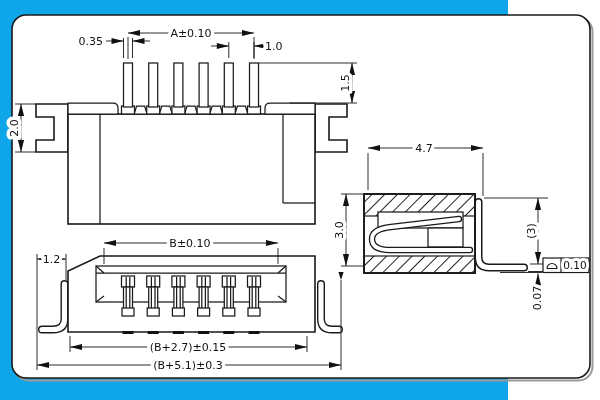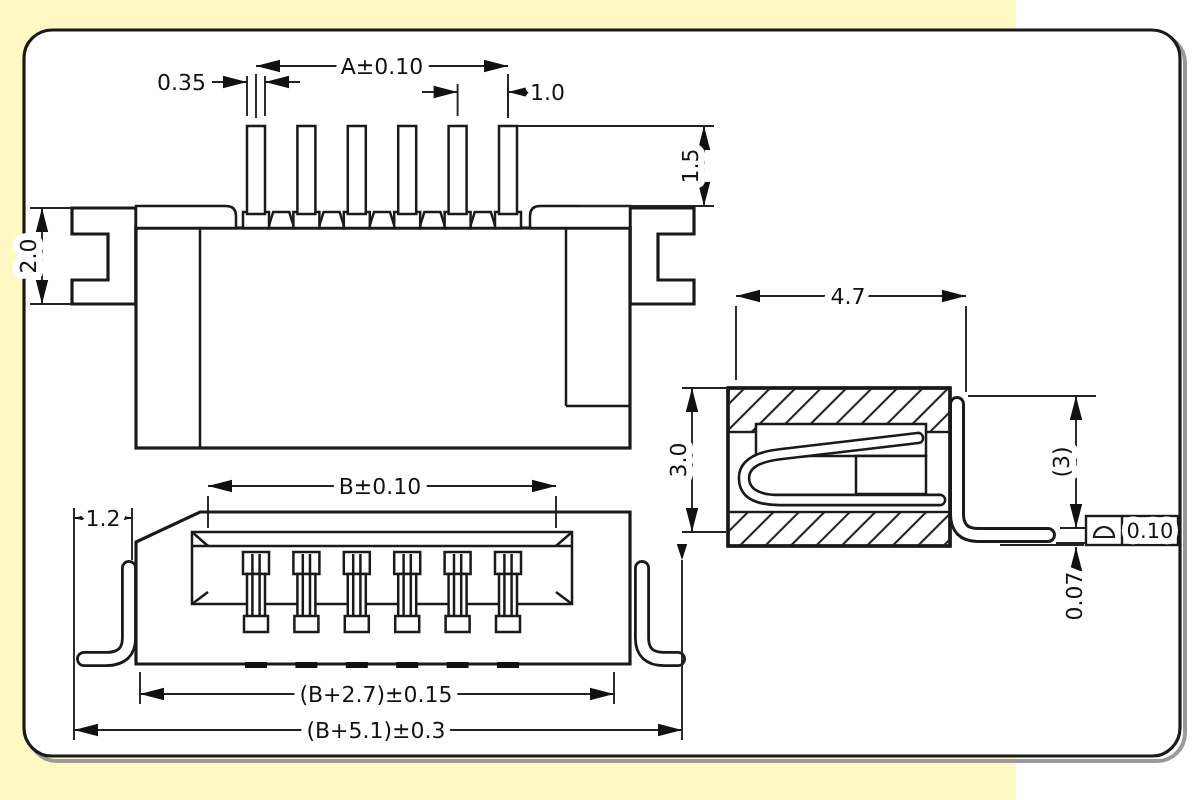--- a/index.html
+++ b/index.html
@@ -1,16 +1,16 @@
 <!DOCTYPE html>
 <html><head>
 <meta charset="utf-8">
 <style>
   html,body{margin:0;padding:0;background:#fff;}
-  .stage{position:relative;width:508px;height:400px;background:#fef9c3;font-family:"DejaVu Sans",sans-serif;}
+  .stage{position:relative;width:508px;height:400px;background:#0ea5e9;font-family:"DejaVu Sans",sans-serif;}
   svg{display:block;}
   .part{fill:#fff;stroke:#1a1a1a;stroke-width:1.6;stroke-linejoin:miter;}
   .part2{fill:#fff;stroke:#1a1a1a;stroke-width:1.25;}
   .thin{fill:none;stroke:#1a1a1a;stroke-width:1.25;}
   .dim{stroke:#222;stroke-width:0.95;fill:none;}
   .dim-label{font-size:11px;fill:#111;paint-order:stroke;stroke:#fff;stroke-width:7px;stroke-linejoin:round;}
   .dim-label-s{font-size:10.5px;fill:#111;paint-order:stroke;stroke:#fff;stroke-width:6px;stroke-linejoin:round;}
   .blacktube{fill:none;stroke:#1a1a1a;stroke-linecap:round;stroke-linejoin:round;}
   .whitetube{fill:none;stroke:#fff;stroke-linecap:round;stroke-linejoin:round;}
 </style>

